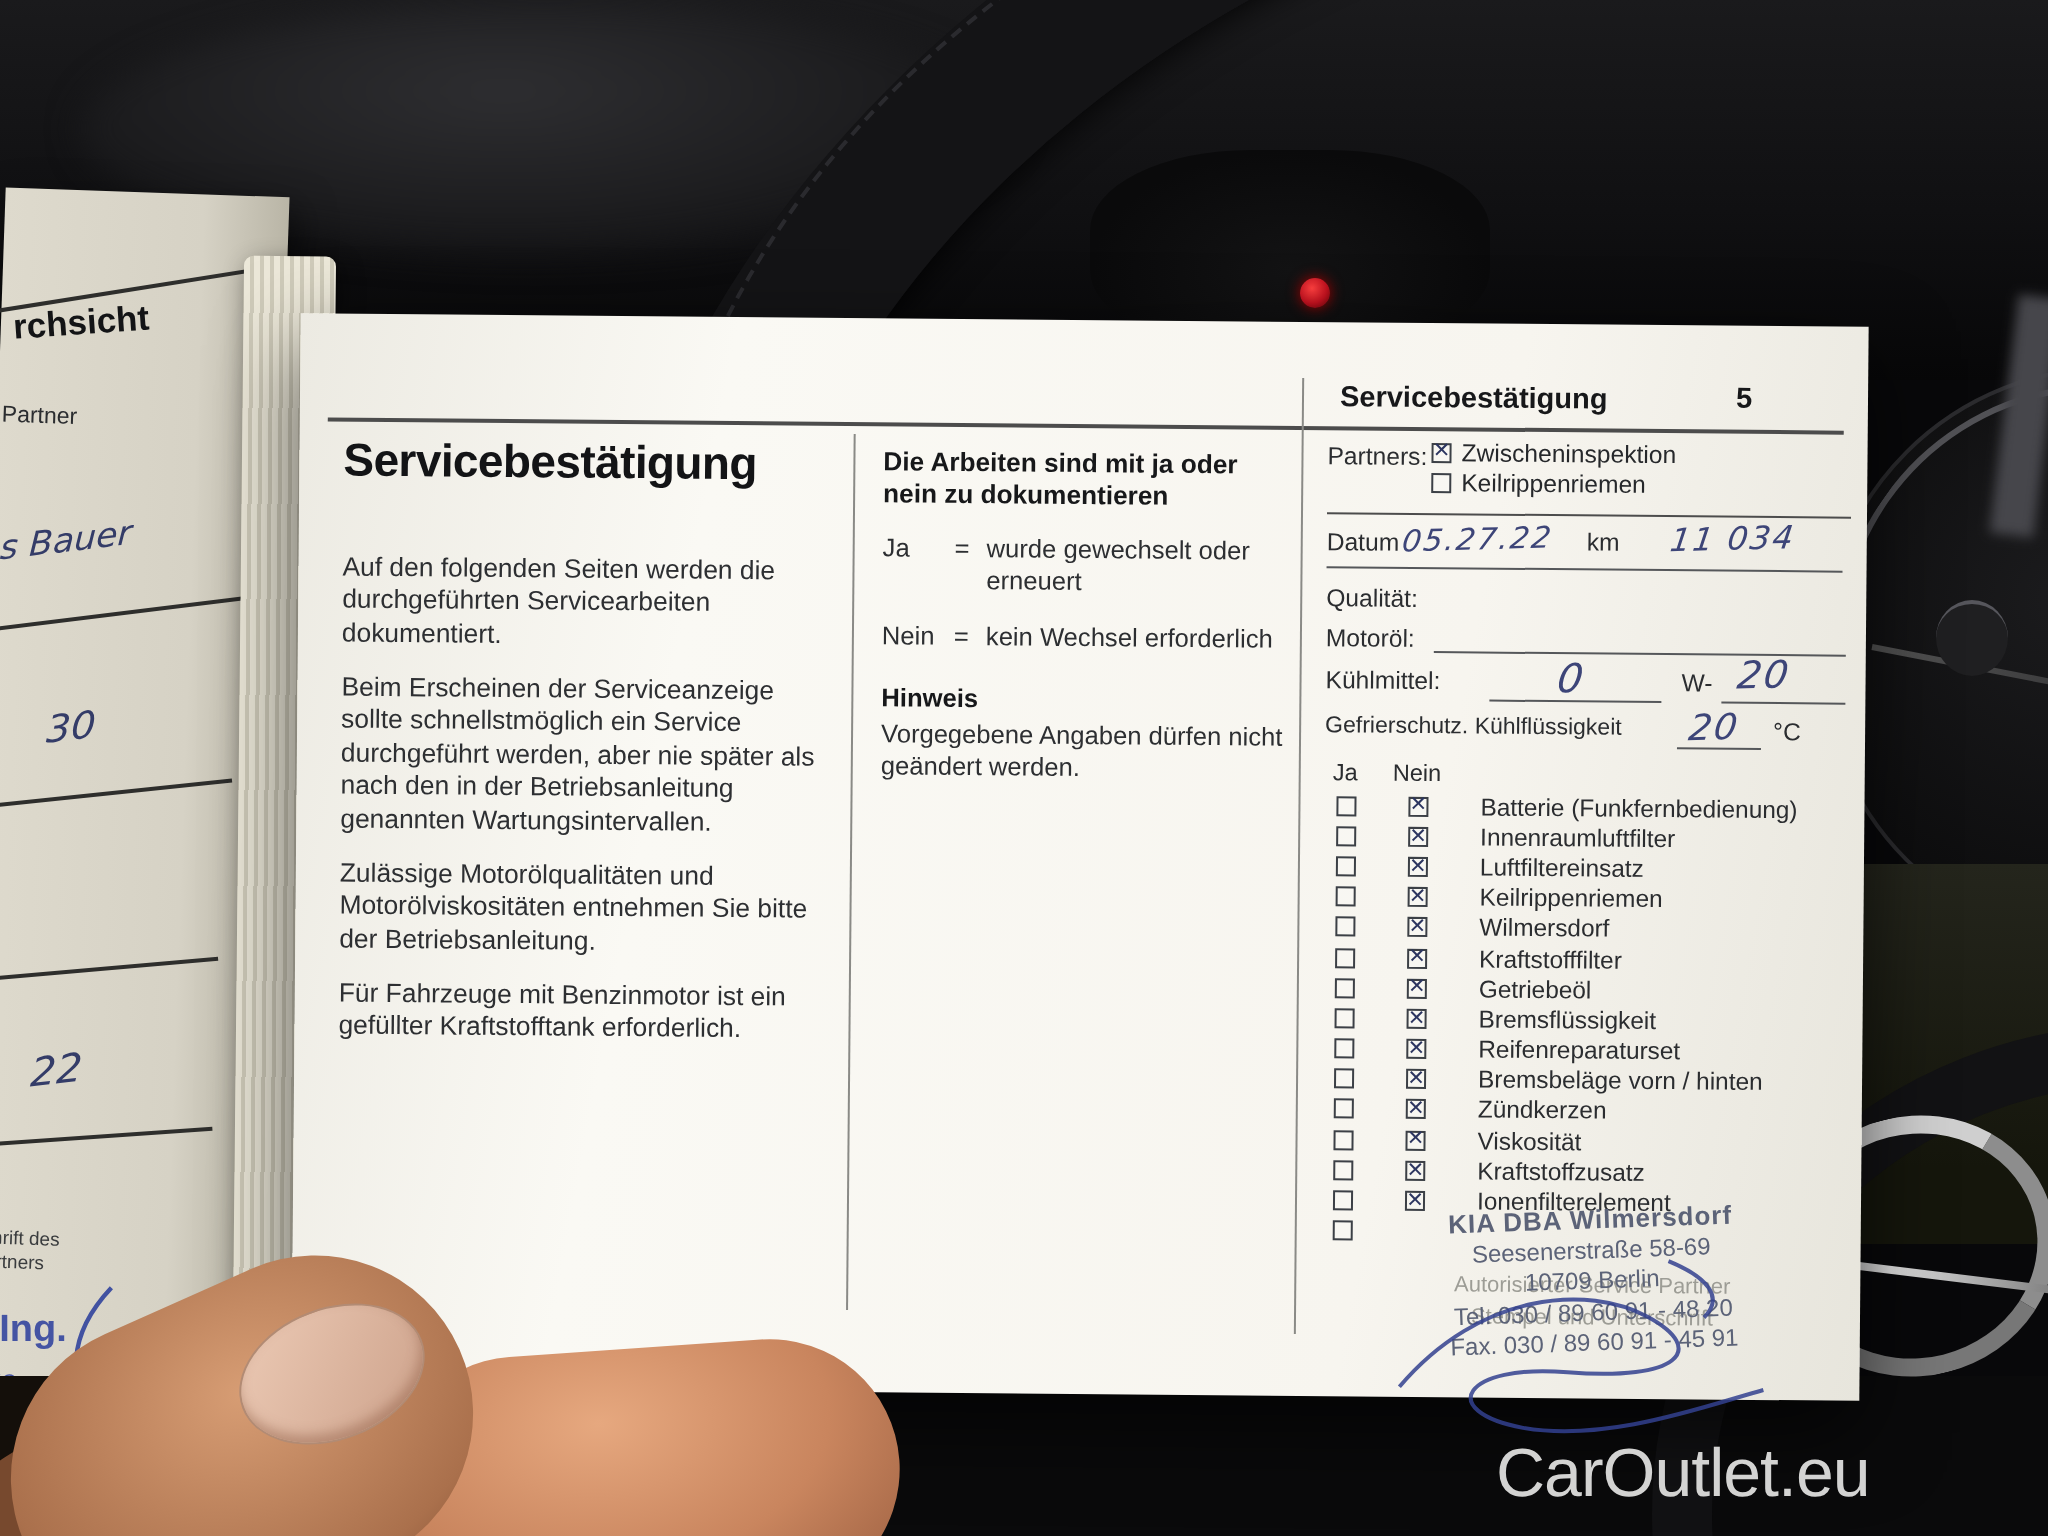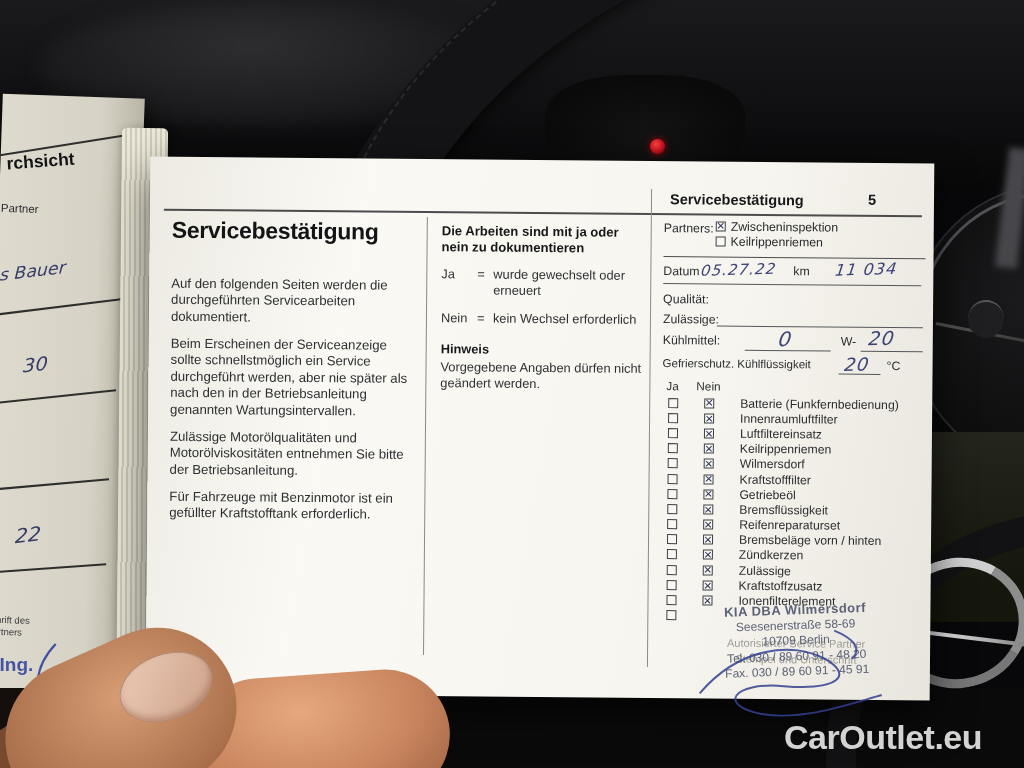--- a/index.html
+++ b/index.html
@@ -116,21 +116,21 @@
     transform:rotate(-4deg);z-index:8;}
   .thumb{position:absolute;left:2px;top:644px;width:238px;height:158px;border-radius:80px;
     background:radial-gradient(ellipse at 55% 35%,#d79d74,#aa704c 70%,#7d4c31);
     transform:rotate(-24deg);z-index:8;}
   .nail{position:absolute;left:118px;top:654px;width:94px;height:64px;border-radius:50%;
     background:linear-gradient(135deg,#eccab5,#cda28b);border:1px solid #b28b74;
     transform:rotate(-21deg);z-index:9;box-shadow:inset 0 -4px 6px rgba(150,100,75,.5);}
   .hand-shadow{position:absolute;left:-40px;top:700px;width:240px;height:130px;border-radius:50%;
     background:#77492e;transform:rotate(-14deg);z-index:7;}
 
-  .watermark{position:absolute;left:784px;top:718px;z-index:10;font-size:34px;font-weight:bold;
+  .watermark{position:absolute;left:748px;top:718px;z-index:10;font-size:34px;font-weight:normal;
     color:#dededd;letter-spacing:-.5px;opacity:.95;}
 </style>
 </head>
 <body>
 
 <div id="stage">
 
   <div class="dash-top"></div>
   <div class="dash-blob"></div>
   <div class="wheel-rim"></div>
@@ -229,21 +229,21 @@
     <div class="rule-h" style="left:514px;top:95px;width:262px;"></div>
 
     <div class="lab" style="left:514px;top:103px;">Datum</div>
     <div class="hw" style="left:552px;top:99px;font-size:15px;">05.27.22</div>
     <div class="lab" style="left:644px;top:102px;">km</div>
     <div class="hw" style="left:686px;top:97px;font-size:16px;">11 034</div>
     <div class="uline" style="left:514px;top:122px;width:258px;"></div>
 
     <div class="lab" style="left:514px;top:131px;">Qualität:</div>
 
-    <div class="lab" style="left:514px;top:151px;">Zulässige:</div>
+    <div class="lab" style="left:514px;top:151px;">Motoröl:</div>
     <div class="uline" style="left:568px;top:164px;width:206px;"></div>
 
     <div class="lab" style="left:514px;top:172px;">Kühlmittel:</div>
     <div class="uline" style="left:596px;top:188px;width:86px;"></div>
     <div class="hw" style="left:630px;top:165px;font-size:20px;">0</div>
     <div class="lab" style="left:692px;top:172px;">W-</div>
     <div class="hw" style="left:720px;top:164px;font-size:19px;">20</div>
     <div class="uline" style="left:712px;top:188px;width:62px;"></div>
 
     <div class="lab" style="left:514px;top:196px;font-size:11.5px;">Gefrierschutz. Kühlflüssigkeit</div>
@@ -306,21 +306,21 @@
           <span class="cl-label">Bremsbeläge vorn / hinten</span>
         </div>
         <div class="cl-row">
           <span class="cbx b1"></span>
           <span class="cbx b2">✕</span>
           <span class="cl-label">Zündkerzen</span>
         </div>
         <div class="cl-row">
           <span class="cbx b1"></span>
           <span class="cbx b2">✕</span>
-          <span class="cl-label">Zulässige</span>
+          <span class="cl-label">Viskosität</span>
         </div>
         <div class="cl-row">
           <span class="cbx b1"></span>
           <span class="cbx b2">✕</span>
           <span class="cl-label">Kraftstoffzusatz</span>
         </div>
         <div class="cl-row">
           <span class="cbx b1"></span>
           <span class="cbx b2">✕</span>
           <span class="cl-label">Ionenfilterelement</span>

